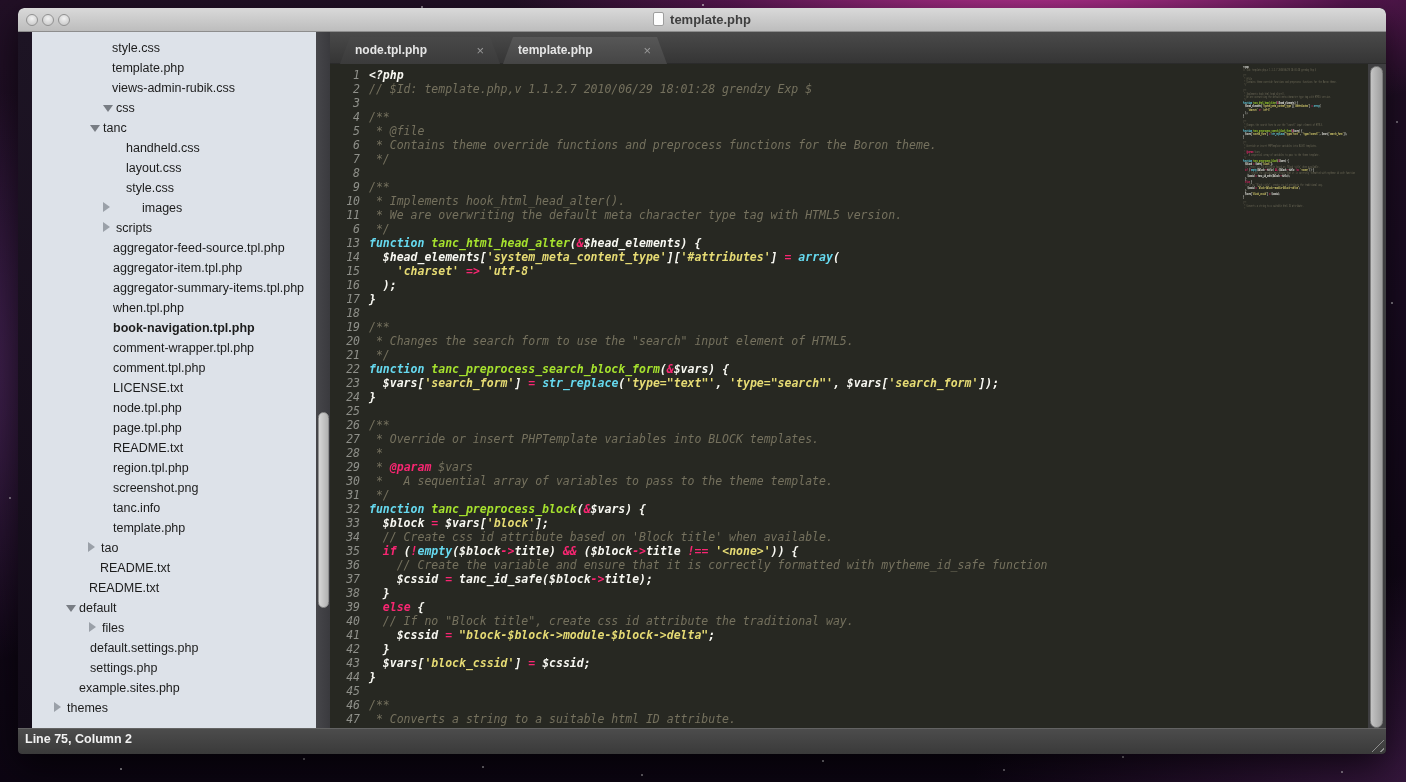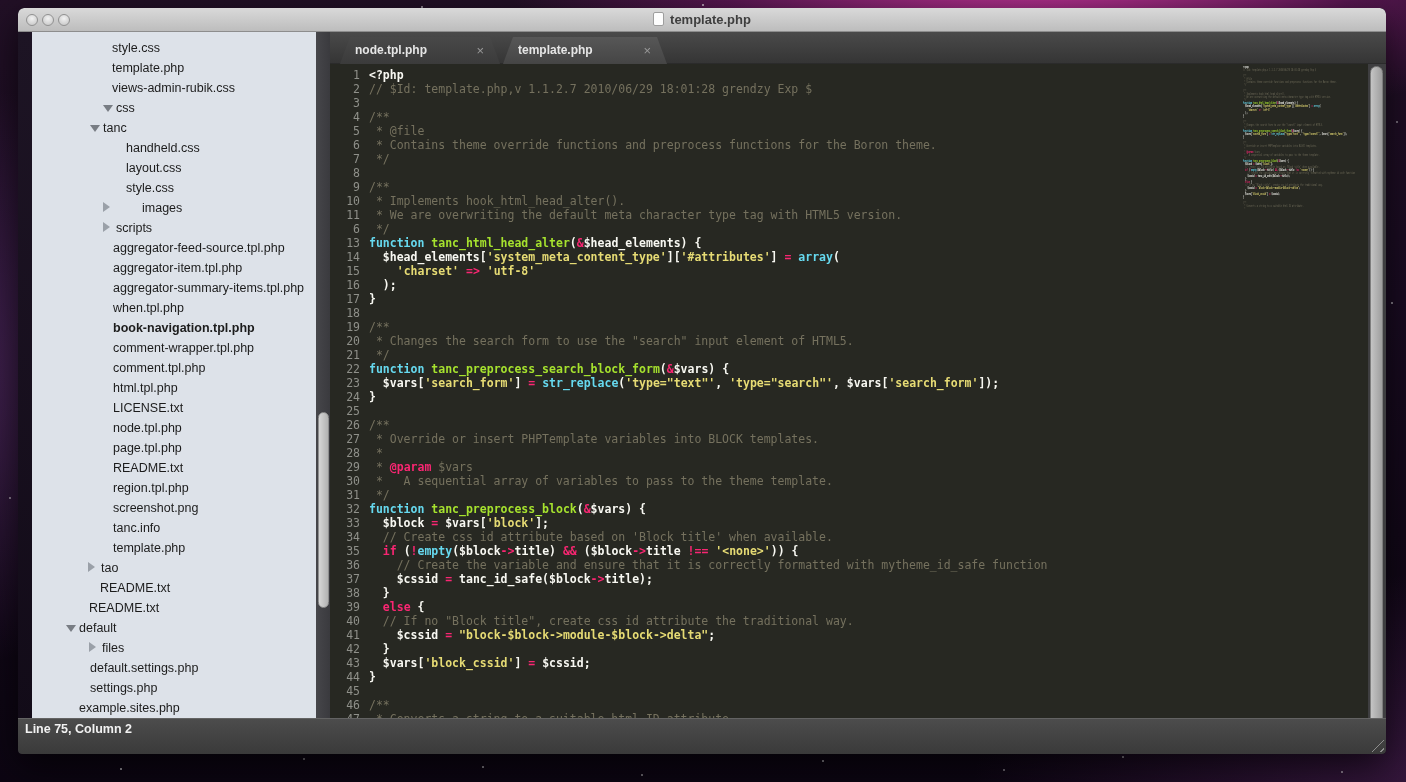--- a/index.html
+++ b/index.html
@@ -64,35 +64,35 @@
   .tabbar { position:absolute; left:0; top:0; width:100%; height:32px;
     background:linear-gradient(180deg,#4a4a4a,#353535); border-bottom:1px solid #2b2b2b; }
   .tab { position:absolute; top:5px; height:27px; color:#e6e6e6; font-size:12px; font-weight:bold;
     line-height:27px; padding-left:15px;
     clip-path:polygon(10px 0, calc(100% - 10px) 0, 100% 100%, 0 100%); }
   .tab .x { position:absolute; right:16px; top:0; color:#999; font-weight:normal; font-size:13px; cursor:pointer; }
   .tab.inactive { background:linear-gradient(180deg,#484848,#3b3b3b); }
   .tab.active { background:linear-gradient(180deg,#575757,#454545); }
 
   .codearea { position:absolute; left:0; top:32px; width:100%; height:668px; overflow:hidden; }
-  .codelines { position:absolute; left:0; top:4px; }
+  .codelines { position:absolute; left:0; top:4px;font-style:italic; }
   .line { height:14px; white-space:pre; font-family:"DejaVu Sans Mono", monospace; font-size:11.5px; line-height:14px; }
   .ln { display:inline-block; width:30px; text-align:right; margin-right:9px; color:#8f908a; font-weight:normal; }
   .codetext { font-weight:bold; }
   .sw{color:#f8f8f2} .sc{color:#75715e;font-weight:normal} .sp{color:#f92672}
   .sg{color:#a6e22e} .sy{color:#e6db74} .sb{color:#66d9ef}
 
   .minimap { position:absolute; right:18px; top:2px; width:125px; height:660px; overflow:hidden; }
   .minimap-inner { transform:scale(0.165,0.215); transform-origin:0 0; width:760px; opacity:.95; }
   .ed-scroll { position:absolute; right:0; top:0; width:18px; height:668px; background:#3e3e40; }
   .ed-thumb { position:absolute; left:2px; top:2px; width:13px; height:662px;
     background:linear-gradient(90deg,#c4c4c4,#9e9e9e); border:1px solid #7e7e7e; border-radius:7px; }
 
   
-  .statusbar { position:absolute; left:0; bottom:0; width:100%; height:36px;
+  .statusbar { position:absolute; left:0; bottom:0; width:100%; height:26px;
     background:linear-gradient(180deg,#4c4c4c,#3a3a3a); border-top:1px solid #636363;
     border-radius:0 0 4px 4px;margin-top:32px; }
   .status-text { position:absolute; left:7px; top:3px; font-size:12.5px; font-weight:bold; color:#f2f2f2; }
   .grip { position:absolute; right:2px; bottom:2px; width:17px; height:17px; opacity:.75;
     background:repeating-linear-gradient(135deg, transparent 0 3px, #a8a8a8 3px 4px, transparent 4px 6px);
     clip-path:polygon(100% 0, 100% 100%, 0 100%); }
 </style>
 </head>
 <body>
 
@@ -158,23 +158,20 @@
         <span class="sb-label" style="left: 81px;">when.tpl.php</span>
       </div>
       <div class="sb-row">
         <span class="sb-label" style="left: 81px; font-weight: bold;">book-navigation.tpl.php</span>
       </div>
       <div class="sb-row">
         <span class="sb-label" style="left: 81px; text-align: center;">comment-wrapper.tpl.php</span>
       </div>
       <div class="sb-row">
         <span class="sb-label" style="left: 81px;">comment.tpl.php</span>
-      </div>
-      <div class="sb-row">
-        <span class="sb-label" style="left: 81px;">html.tpl.php</span>
       </div>
       <div class="sb-row">
         <span class="sb-label" style="left: 81px;">LICENSE.txt</span>
       </div>
       <div class="sb-row">
         <span class="sb-label" style="left: 81px;">node.tpl.php</span>
       </div>
       <div class="sb-row">
         <span class="sb-label" style="left: 81px;">page.tpl.php</span>
       </div>

